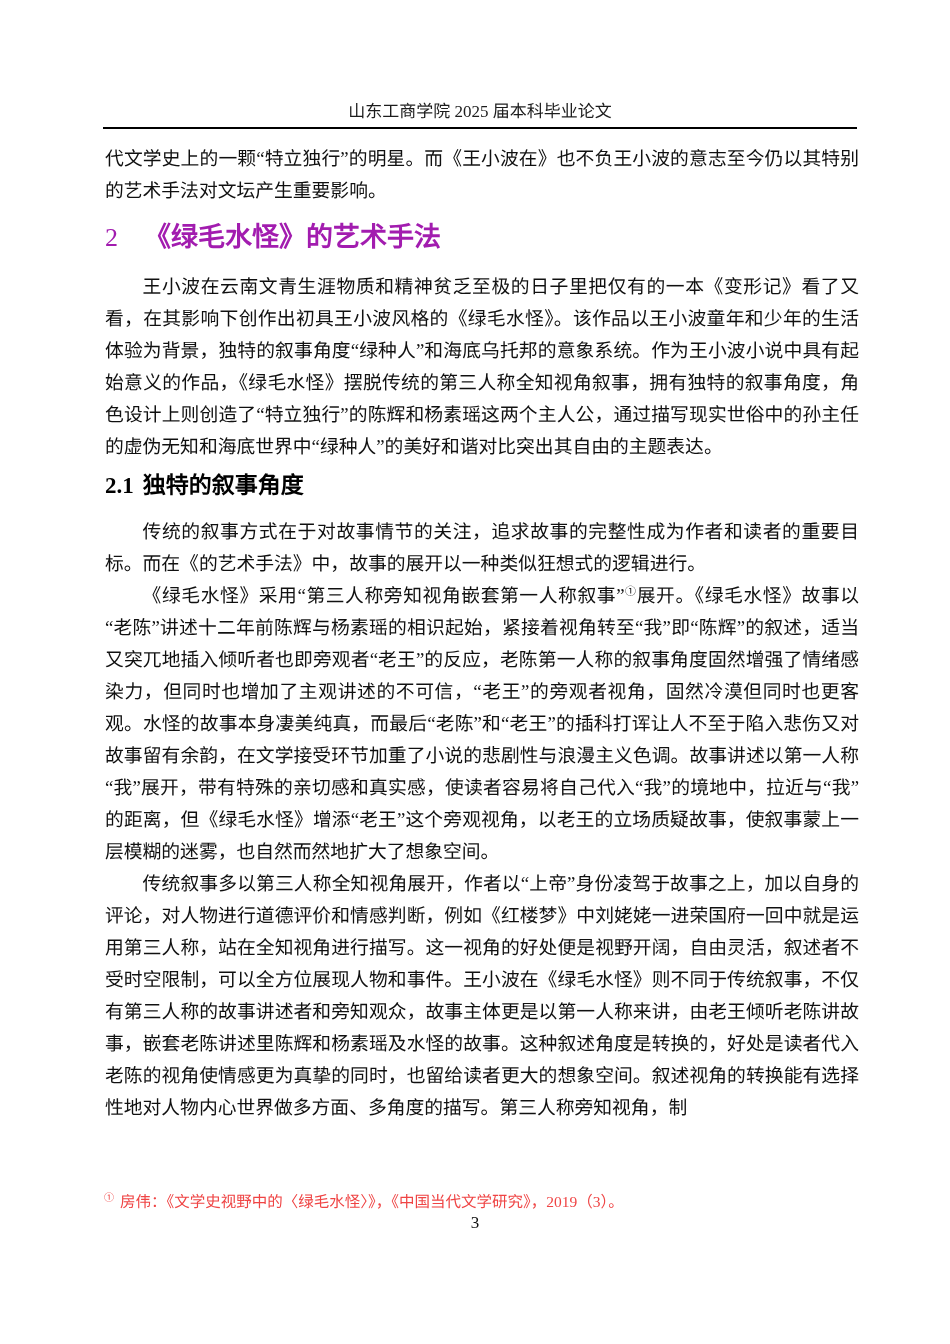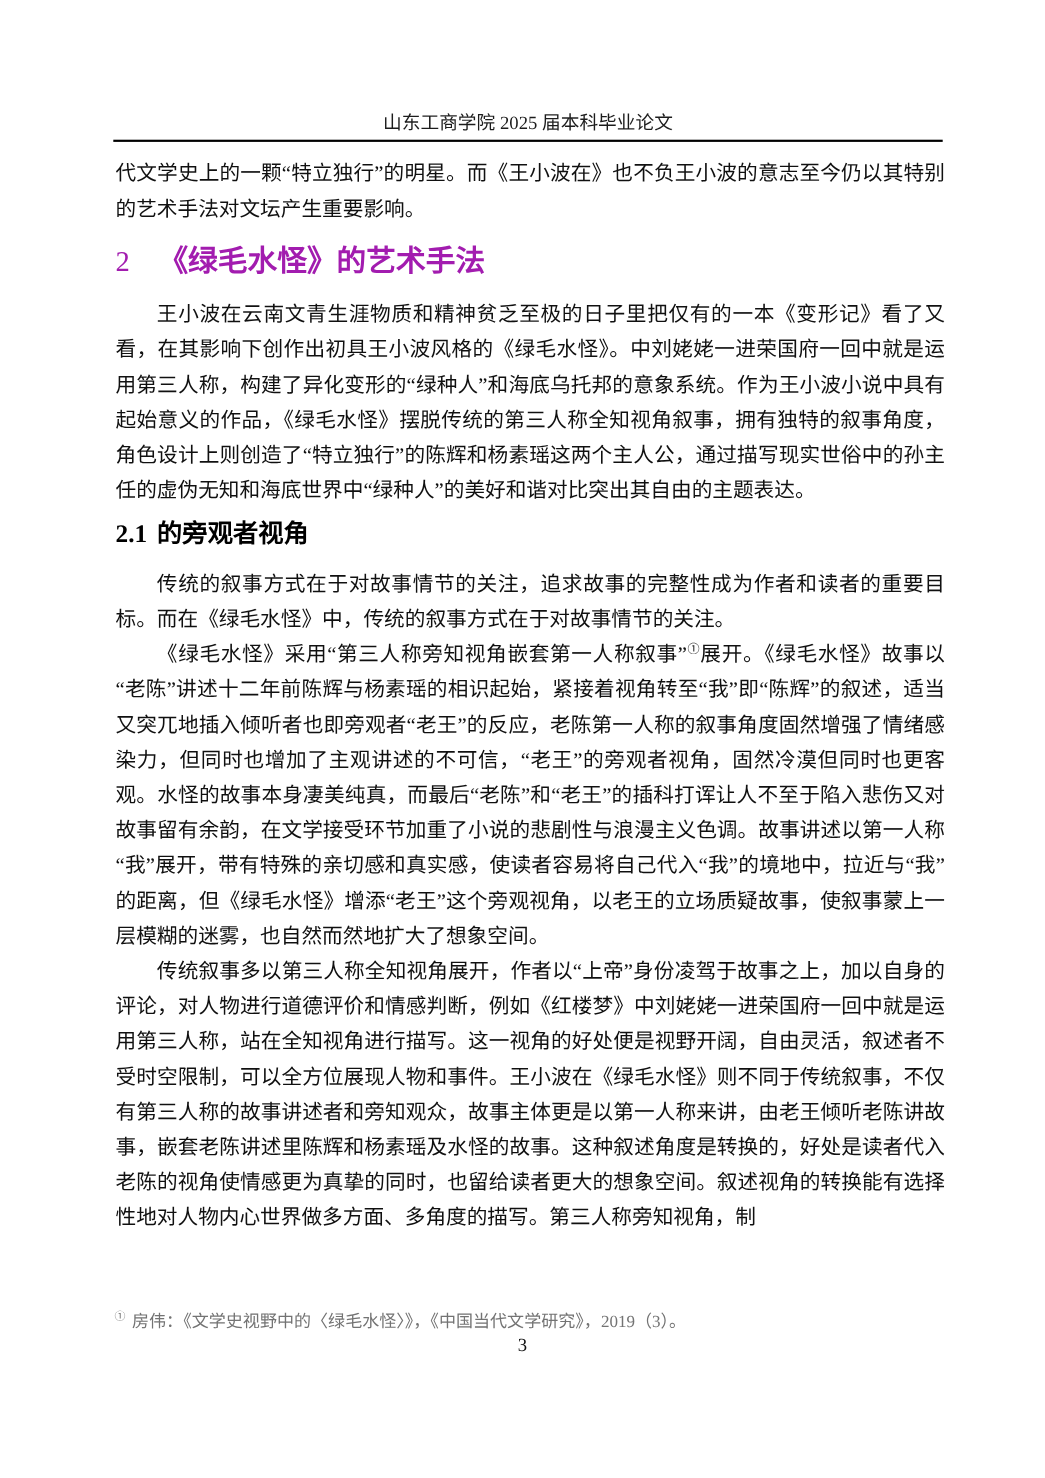--- a/index.html
+++ b/index.html
@@ -70,21 +70,21 @@
     font-size: 11px;
     line-height: 0;
     vertical-align: super;
   }
   .footnote {
     position: absolute;
     top: 1191px; left: 104px; width: 754px;
     font-size: 15.5px;
     line-height: 22px;
     text-align: left;
-    color: #737373;
+    color: #ef4444;
   }
   .footnote .fn-marker {
     font-size: 10px;
     line-height: 0;
     vertical-align: super;
     margin-right: 6px;
   }
   .page-number {
     position: absolute;
     top: 1213px; left: 0; width: 950px;
@@ -104,27 +104,27 @@
   </header>
 
   <main class="doc-body">
 
     <p class="para no-indent">代文学史上的一颗“特立独行”的明星。而《王小波在》也不负王小波的意志至今仍以其特别的艺术手法对文坛产生重要影响。</p>
 
     <h1 class="h-section">
       <span class="h-num">2</span><span class="h-title">《绿毛水怪》的艺术手法</span>
     </h1>
 
-    <p class="para">王小波在云南文青生涯物质和精神贫乏至极的日子里把仅有的一本《变形记》看了又看，在其影响下创作出初具王小波风格的《绿毛水怪》。中刘姥姥一进荣国府一回中就是运用第三人称，构建了异化变形的“绿种人”和海底乌托邦的意象系统。作为王小波小说中具有起始意义的作品，《绿毛水怪》摆脱传统的第三人称全知视角叙事，拥有独特的叙事角度，角色设计上则创造了“特立独行”的陈辉和杨素瑶这两个主人公，通过描写现实世俗中的孙主任的虚伪无知和海底世界中“绿种人”的美好和谐对比突出其自由的主题表达。</p>
+    <p class="para">王小波在云南文青生涯物质和精神贫乏至极的日子里把仅有的一本《变形记》看了又看，在其影响下创作出初具王小波风格的《绿毛水怪》。该作品以王小波童年和少年的生活体验为背景，独特的叙事角度“绿种人”和海底乌托邦的意象系统。作为王小波小说中具有起始意义的作品，《绿毛水怪》摆脱传统的第三人称全知视角叙事，拥有独特的叙事角度，角色设计上则创造了“特立独行”的陈辉和杨素瑶这两个主人公，通过描写现实世俗中的孙主任的虚伪无知和海底世界中“绿种人”的美好和谐对比突出其自由的主题表达。</p>
 
     <h2 class="h-subsection">
-      <span class="h-num">2.1</span><span class="h-title">的旁观者视角</span>
+      <span class="h-num">2.1</span><span class="h-title">独特的叙事角度</span>
     </h2>
 
-    <p class="para">传统的叙事方式在于对故事情节的关注，追求故事的完整性成为作者和读者的重要目标。而在《绿毛水怪》中，传统的叙事方式在于对故事情节的关注。</p>
+    <p class="para">传统的叙事方式在于对故事情节的关注，追求故事的完整性成为作者和读者的重要目标。而在《的艺术手法》中，故事的展开以一种类似狂想式的逻辑进行。</p>
 
     <p class="para"><span>《绿毛水怪》采用“第三人称旁知视角嵌套第一人称叙事”</span><sup class="fnref">①</sup><span>展开。《绿毛水怪》故事以“老陈”讲述十二年前陈辉与杨素瑶的相识起始，紧接着视角转至“我”即“陈辉”的叙述，适当又突兀地插入倾听者也即旁观者“老王”的反应，老陈第一人称的叙事角度固然增强了情绪感染力，但同时也增加了主观讲述的不可信，“老王”的旁观者视角，固然冷漠但同时也更客观。水怪的故事本身凄美纯真，而最后“老陈”和“老王”的插科打诨让人不至于陷入悲伤又对故事留有余韵，在文学接受环节加重了小说的悲剧性与浪漫主义色调。故事讲述以第一人称“我”展开，带有特殊的亲切感和真实感，使读者容易将自己代入“我”的境地中，拉近与“我”的距离，但《绿毛水怪》增添“老王”这个旁观视角，以老王的立场质疑故事，使叙事蒙上一层模糊的迷雾，也自然而然地扩大了想象空间。</span></p>
 
     <p class="para">传统叙事多以第三人称全知视角展开，作者以“上帝”身份凌驾于故事之上，加以自身的评论，对人物进行道德评价和情感判断，例如《红楼梦》中刘姥姥一进荣国府一回中就是运用第三人称，站在全知视角进行描写。这一视角的好处便是视野开阔，自由灵活，叙述者不受时空限制，可以全方位展现人物和事件。王小波在《绿毛水怪》则不同于传统叙事，不仅有第三人称的故事讲述者和旁知观众，故事主体更是以第一人称来讲，由老王倾听老陈讲故事，嵌套老陈讲述里陈辉和杨素瑶及水怪的故事。这种叙述角度是转换的，好处是读者代入老陈的视角使情感更为真挚的同时，也留给读者更大的想象空间。叙述视角的转换能有选择性地对人物内心世界做多方面、多角度的描写。第三人称旁知视角，制</p>
 
   </main>
 
   <div class="footnote">
     <sup class="fn-marker">①</sup><span>房伟：《文学史视野中的〈绿毛水怪〉》，《中国当代文学研究》，2019（3）。</span>
   </div>

